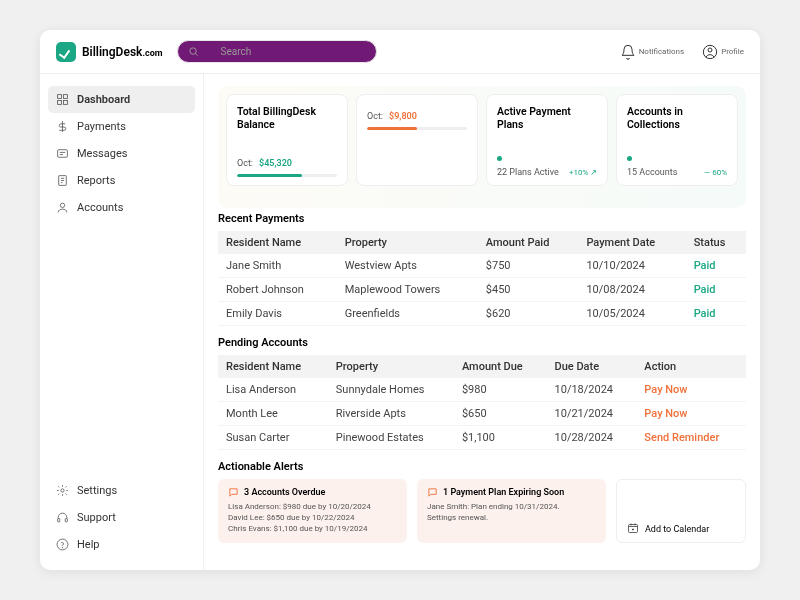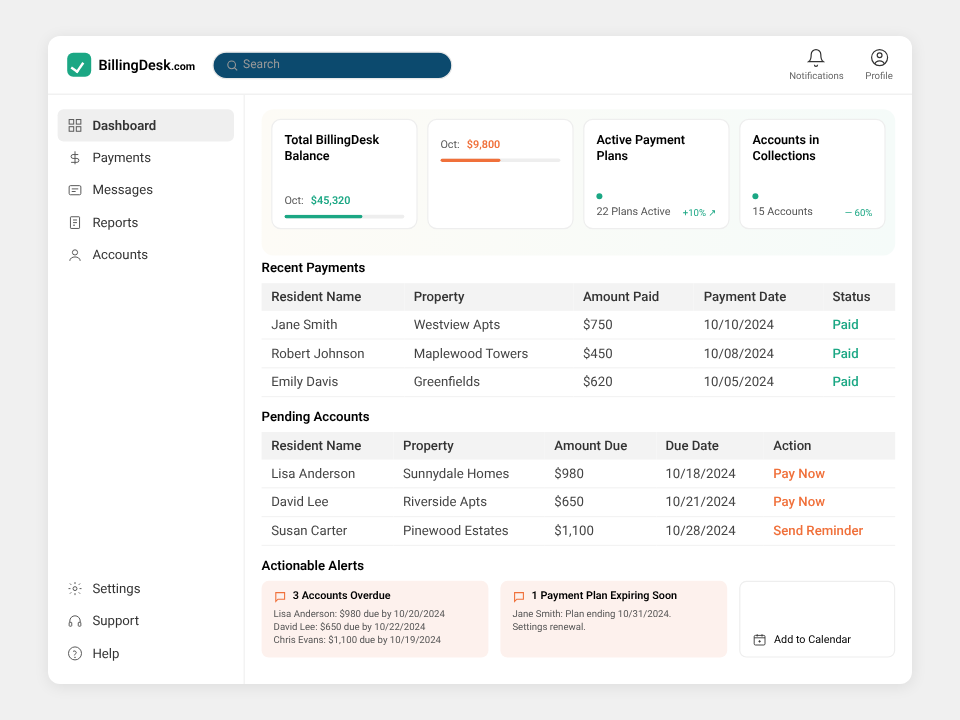--- a/index.html
+++ b/index.html
@@ -2,24 +2,24 @@
 <html><head>
 <meta charset="utf-8">
 <style>
 *{box-sizing:border-box;margin:0;padding:0;font-family:-apple-system,BlinkMacSystemFont,"Segoe UI",Roboto,sans-serif}
 body{background:#f0f0f0;width:800px;height:600px;overflow:hidden;display:flex;align-items:center;justify-content:center}
 .app{background:#fff;width:720px;height:540px;border-radius:10px;box-shadow:0 2px 12px rgba(0,0,0,0.08);display:flex;flex-direction:column;overflow:hidden}
 .topbar{display:flex;align-items:center;padding:10px 16px;gap:14px;border-bottom:1px solid #eee}
 .logo{display:flex;align-items:center;gap:6px;font-weight:600;font-size:12px}
 .logo-mark{width:20px;height:20px;background:#1ba784;border-radius:5px;position:relative}
 .logo-mark::before{content:"";position:absolute;left:5px;top:6px;width:5px;height:8px;border:2px solid #fff;border-top:none;border-left:none;transform:rotate(35deg)}
-.search{flex:0 0 200px;background:#0c4a6e;border:1px solid #e8e8e8;border-radius:16px;padding:5px 10px;display:flex;align-items:center;gap:4px;font-size:10px;color:#999}
+.search{flex:0 0 200px;background:#701a75;border:1px solid #e8e8e8;border-radius:16px;padding:5px 10px;display:flex;align-items:center;gap:22px;font-size:10px;color:#999}
 .spacer{flex:1}
 .topicons{display:flex;gap:18px}
-.ticon{display:flex;flex-direction:column;align-items:center;font-size:8px;color:#666;gap:3px;cursor:pointer}
+.ticon{display:flex;flex-direction:row;align-items:center;font-size:8px;color:#666;gap:3px;cursor:pointer}
 .ticon svg{width:16px;height:16px;stroke:#333}
 .body{display:flex;flex:1;overflow:hidden}
 .sidebar{width:164px;padding:12px 8px;display:flex;flex-direction:column;border-right:1px solid #f0f0f0}
 .navitem{display:flex;align-items:center;gap:8px;padding:7px 8px;font-size:11px;color:#333;border-radius:5px;cursor:pointer}
 .navitem.active{background:#efefef;font-weight:600}
 .navitem svg{width:13px;height:13px;stroke:#555;fill:none;stroke-width:1.5}
 .navbottom{margin-top:auto}
 .main{flex:1;padding:12px 14px;overflow:auto}
 .cards{display:flex;gap:8px;margin-bottom:14px}
 .card{flex:1;border:1px solid #eee;border-radius:8px;padding:10px 10px 8px;min-height:92px;display:flex;flex-direction:column}
@@ -246,21 +246,21 @@
           </thead>
         <tbody id="pending-body">
             <tr>
               <td>Lisa Anderson</td>
               <td>Sunnydale Homes</td>
               <td>$980</td>
               <td>10/18/2024</td>
               <td><span class="act-paynow">Pay Now</span></td>
             </tr>
             <tr>
-              <td>David Lee</td>
+              <td>Month Lee</td>
               <td>Riverside Apts</td>
               <td>$650</td>
               <td>10/21/2024</td>
               <td><span class="act-paynow">Pay Now</span></td>
             </tr>
             <tr>
               <td>Susan Carter</td>
               <td>Pinewood Estates</td>
               <td>$1,100</td>
               <td>10/28/2024</td>

